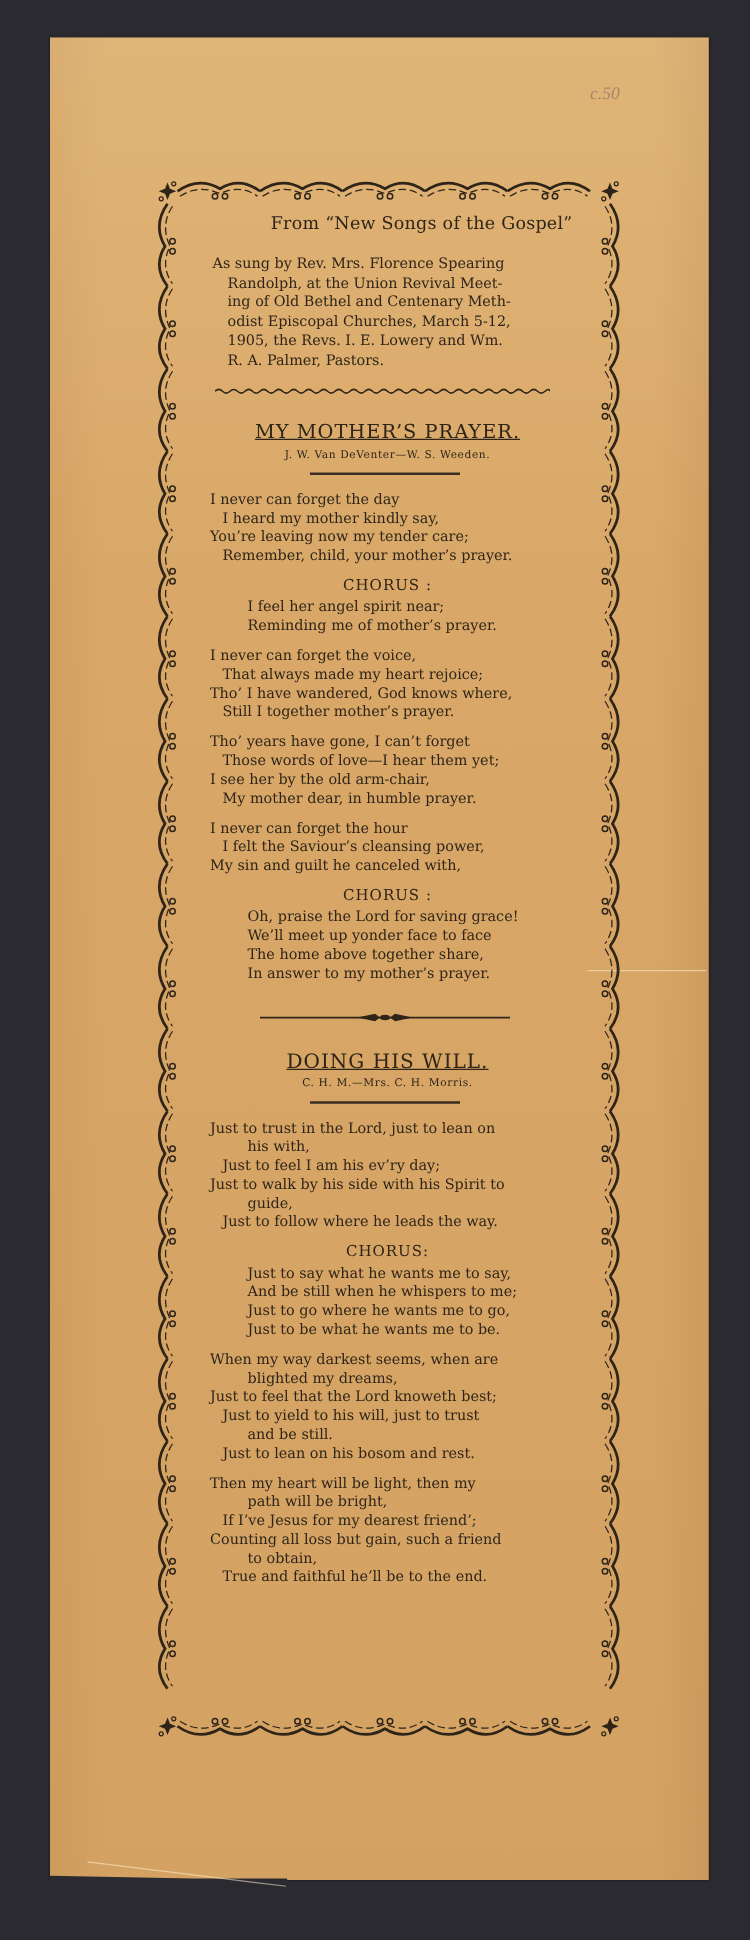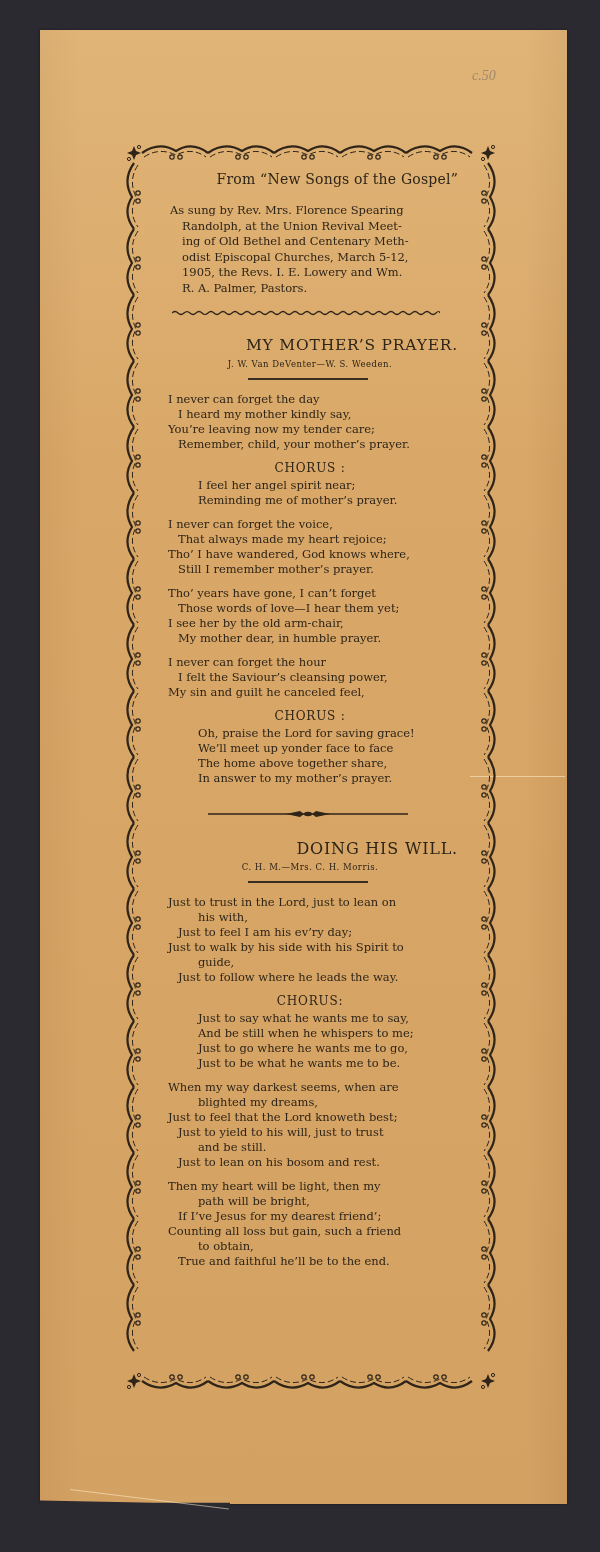--- a/index.html
+++ b/index.html
@@ -42,22 +42,22 @@
   }
   .src-title {
     font-size: 14px; text-align: right;
     margin-left: -10px; margin-bottom: 16px; letter-spacing: 0.2px;
   }
   .intro { font-size: 11.5px; line-height: 15.5px; }
   .intro .first { margin-left: 2px; }
   .intro .cont { margin-left: 14px; }
   .wavy { margin: 14px auto 10px; width: 268px; height: 6px; margin-left: 4px; }
   .song-title {
-    text-align: right; font-size: 15.5px; letter-spacing: 0.8px;
-    margin: 8px 0 4px; margin-left: -6px;
+    text-align: center; font-size: 15.5px; letter-spacing: 0.8px;
+    margin: 8px 0 4px; margin-left: -6px; text-decoration: underline;
   }
   .song-author {
     text-align: center; font-size: 8.5px; letter-spacing: 0.5px;
     margin-bottom: 4px; margin-left: -6px;
   }
   .rule { height: 2px; background: #3a2e22; width: 120px; margin: 6px auto 12px; margin-left: 80px; }
   .stanza { margin-bottom: 9px; }
   .line { white-space: nowrap; }
   .ind0 { margin-left: 0; }
   .ind1 { margin-left: 10px; }
@@ -191,32 +191,32 @@
         </div>
         <div class="stanza">
           <div class="chorus-label">CHORUS :</div>
           <div class="line ind3">I feel her angel spirit near;</div>
           <div class="line ind3">Reminding me of mother’s prayer.</div>
         </div>
         <div class="stanza">
           <div class="line ind0">I never can forget the voice,</div>
           <div class="line ind1">That always made my heart rejoice;</div>
           <div class="line ind0">Tho’ I have wandered, God knows where,</div>
-          <div class="line ind1">Still I remember mother’s prayer.</div>
+          <div class="line ind1">Still I together mother’s prayer.</div>
         </div>
         <div class="stanza">
           <div class="line ind0">Tho’ years have gone, I can’t forget</div>
           <div class="line ind1">Those words of love—I hear them yet;</div>
           <div class="line ind0">I see her by the old arm-chair,</div>
           <div class="line ind1">My mother dear, in humble prayer.</div>
         </div>
         <div class="stanza">
           <div class="line ind0">I never can forget the hour</div>
           <div class="line ind1">I felt the Saviour’s cleansing power,</div>
-          <div class="line ind0">My sin and guilt he canceled feel,</div>
+          <div class="line ind0">My sin and guilt he canceled with,</div>
         </div>
         <div class="stanza">
           <div class="chorus-label">CHORUS :</div>
           <div class="line ind3">Oh, praise the Lord for saving grace!</div>
           <div class="line ind3">We’ll meet up yonder face to face</div>
           <div class="line ind3">The home above together share,</div>
           <div class="line ind3">In answer to my mother’s prayer.</div>
         </div>
       </div>
   </div>

